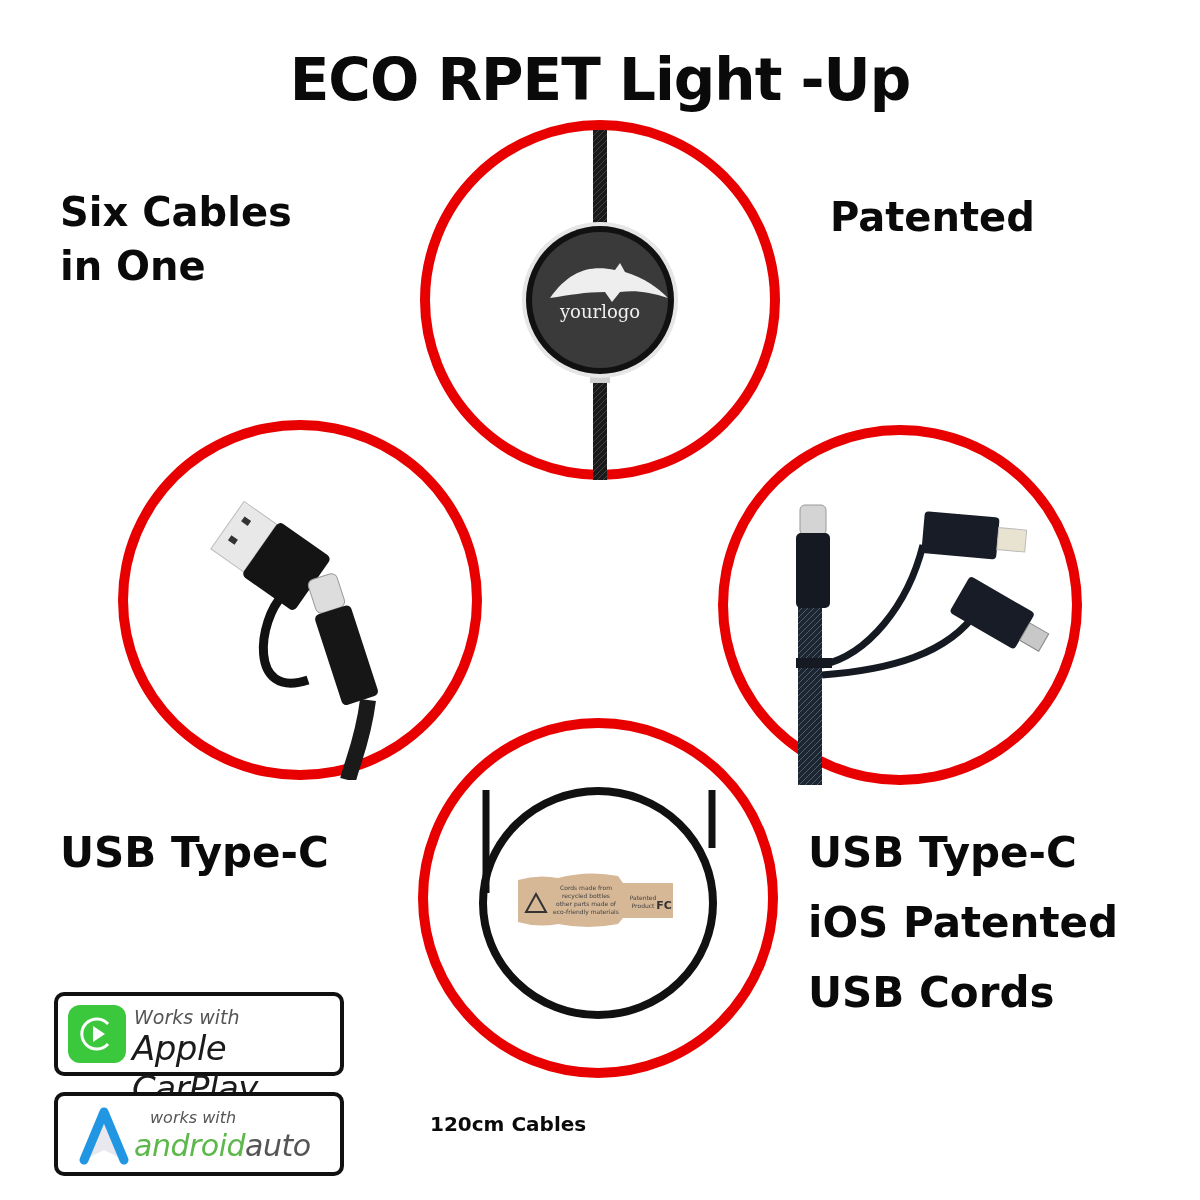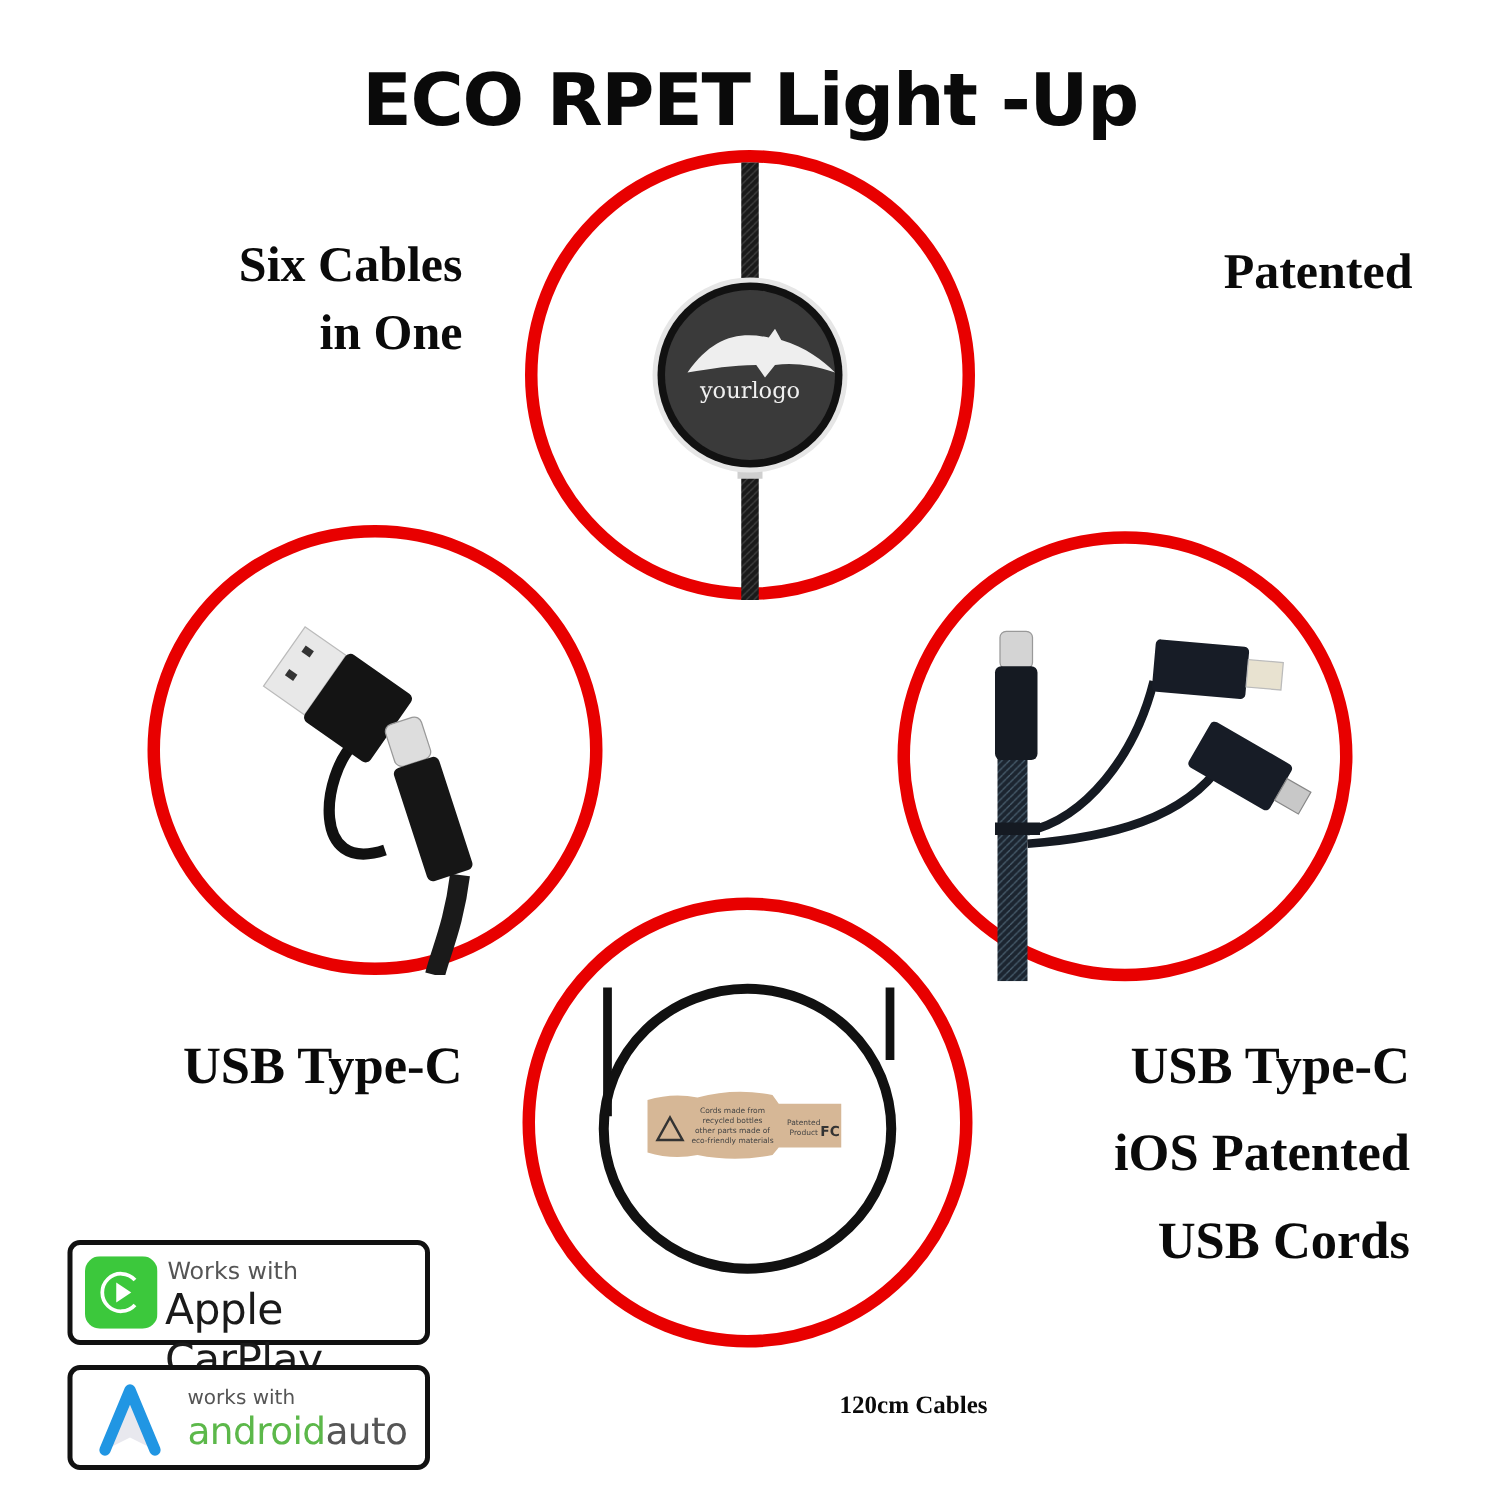--- a/index.html
+++ b/index.html
@@ -1,22 +1,22 @@
 <!DOCTYPE html>
 <html><head>
   <meta charset="utf-8">
   <style>
     html, body { margin: 0; padding: 0; background: #ffffff; }
     body { width: 1200px; height: 1200px; position: relative; overflow: hidden; font-family: "DejaVu Sans", sans-serif; color: #0a0a0a; }
     .title { position: absolute; left: 0; width: 1200px; top: 22px; text-align: center; font-size: 58px; font-weight: bold; letter-spacing: -1px; margin-top: 24px; }
-    .label { position: absolute; text-align: right; font-weight: bold; font-size: 40px; line-height: 1.0; font-family: Liberation Serif, serif; }
+    .label { position: absolute; text-align: left; font-weight: bold; font-size: 40px; line-height: 1.0; }
     .label .line { display: block; }
     .ring { position: absolute; border-radius: 50%; border: 10px solid #e80000; box-sizing: border-box; background: transparent; }
     .stage { position: absolute; left: 0; top: 0; width: 1200px; height: 1200px; }
-    .badge { position: absolute; left: 54px; width: 290px; height: 84px; border: 4px solid #111; border-radius: 10px; box-sizing: border-box; background: #fff; }
+    .badge { position: absolute; left: 54px; width: 290px; height: 84px; border: 4px solid #111; border-radius: 10px; box-sizing: border-box; background: #fff; font-style: italic; }
     .badge .small { position: absolute; font-size: 19px; color: #555; }
     .badge .big { position: absolute; font-size: 34px; color: #1a1a1a; letter-spacing: -0.5px; }
     .aa-green { color: #5cb84a; }
     .aa-gray { color: #555; }
   </style>
 </head>
 <body>
 
 <div class="stage">
 
@@ -131,18 +131,18 @@
     <span class="small" style="left:76px; top:10px;">Works with</span>
     <span class="big" style="left:74px; top:32px;">Apple CarPlay</span>
   </div>
 
   <div class="badge" style="top:1092px;">
     <svg style="position:absolute; left:14px; top:8px;" width="64" height="64" viewBox="0 0 64 64">
       <path d="M32 8 L52 56 L32 46 L12 56 Z" fill="#e8e8ee"></path>
       <path d="M12 56 L32 8 L52 56" stroke="#2196e3" stroke-width="9" stroke-linejoin="round" stroke-linecap="round" fill="none"></path>
     </svg>
     <span class="small" style="left:92px; top:12px; font-size:16px;">works with</span>
-    <span class="big" style="left:92px; top:32px; font-size:30px;">
+    <span class="big" style="left:76px; top:32px; font-size:30px;">
       <span class="aa-green">android</span><span class="aa-gray">auto</span>
     </span>
   </div>
 
 </div>
 
 </body></html>

